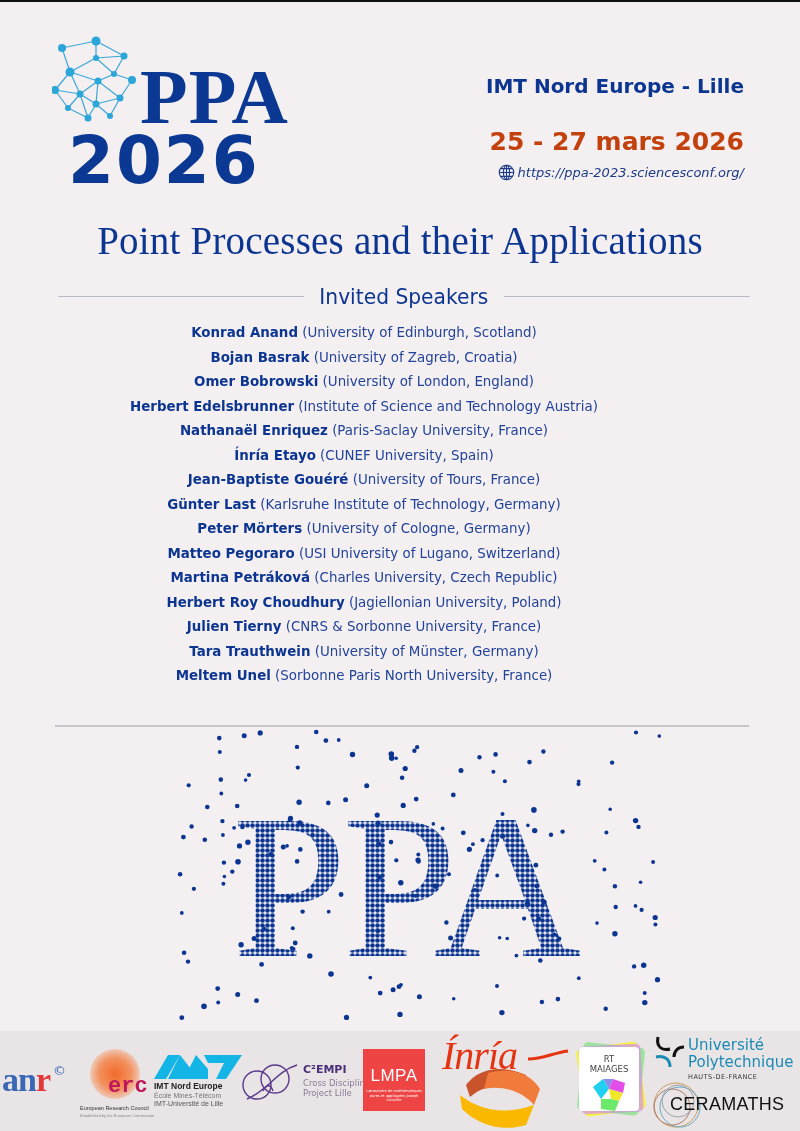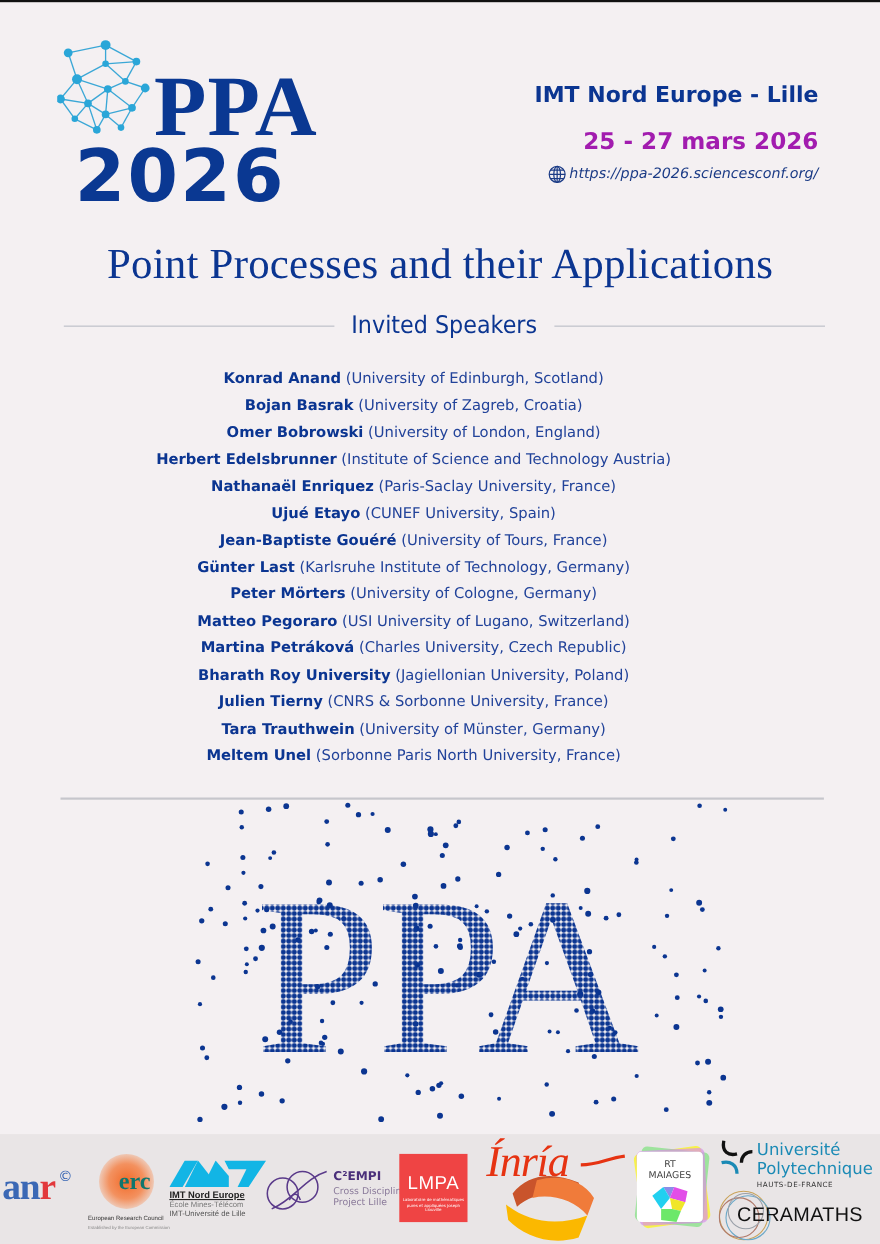--- a/index.html
+++ b/index.html
@@ -14,52 +14,52 @@
 
   
   .logo { position:absolute; left:52px; top:36px; width:260px; height:160px; }
   .logo-net { position:absolute; left:0; top:0; }
   .logo-ppa { position:absolute; left:88px; top:22px; font-family:"Liberation Serif", serif; font-weight:bold; font-size:78px; color:#0a3892; line-height:1; letter-spacing:1px; }
   .logo-year { position:absolute; left:16px; top:92px; font-family:"DejaVu Sans", sans-serif; font-weight:bold; font-size:66px; color:#0a3892; line-height:1; letter-spacing:2px; }
 
   
   .info { position:absolute; right:56px; top:72px; text-align:right; }
   .info .venue { font-weight:bold; font-size:20px; color:#0b3591; line-height:28px; }
-  .info .dates { font-weight:bold; font-size:21px; color:#a21caf; margin-top:14px; line-height:28px; }
+  .info .dates { font-weight:bold; font-size:25px; color:#c2410c; margin-top:28px; line-height:28px; }
   .info .url { font-size:13px; font-style:italic; color:#1b3b86; margin-top:8px; display:flex; align-items:center; justify-content:flex-end; gap:3px; }
   .info .url a { color:#1b3b86; text-decoration:none; }
 
   .title { position:absolute; left:0; width:800px; top:218px; text-align:center; font-family:"Liberation Serif", serif; font-size:39px; color:#0b3591; letter-spacing:0.2px; }
 
   .section-head { position:absolute; left:58px; width:692px; top:284px; display:flex; align-items:center; gap:8px; }
   .section-head .rule { flex:1; height:1px; background:#b9bcc6; }
   .section-head .label { font-family:"DejaVu Sans", sans-serif; font-size:22px; color:#0b3591; font-weight:normal; transform:scaleX(0.92); }
 
-  .speakers { position:absolute; left:0; width:728px; top:321px; margin:12px; padding:0; list-style:none; text-align:center; }
+  .speakers { position:absolute; left:0; width:728px; top:321px; margin:0; padding:0; list-style:none; text-align:center; }
   .speakers li { font-size:13.4px; line-height:24.5px; color:#22439a; white-space:nowrap; }
   .speakers .name { font-weight:bold; color:#0b3591; }
 
   .rule-bottom { position:absolute; left:55px; width:694px; top:725px; height:2px; background:#c6c6cc; }
 
   .dots { position:absolute; left:0; top:728px; width:800px; height:300px; }
 
   
   .footer { position:absolute; left:0; top:1031px; width:800px; height:100px; background:#e9e5e6; }
   .lg { position:absolute; }
   .anr { left:2px; top:30px; font-family:"Liberation Serif", serif; font-weight:bold; font-size:34px; letter-spacing:-1px; }
   .anr .a1 { color:#3b68b5; } .anr .a2 { color:#e2383b; }
   .anr sup { font-size:13px; color:#3b68b5; font-family:"DejaVu Sans", sans-serif; font-weight:normal; vertical-align:top; position:relative; top:2px; left:3px; }
   .erc { left:82px; top:18px; width:72px; height:70px; }
   .erc .circle { position:absolute; left:8px; top:0; width:50px; height:50px; border-radius:50%;
     background:radial-gradient(circle, #f26b2a 0%, #f3915f 45%, rgba(244,170,130,0.5) 70%, rgba(244,200,180,0) 100%); }
-  .erc .word { position:absolute; left:26px; top:12px; font-family:Liberation Serif, serif; font-weight:bold; font-size:22px; color:#0f766e; }
+  .erc .word { position:absolute; left:26px; top:25px; font-family:Liberation Mono, monospace; font-weight:bold; font-size:22px; color:#be185d; }
   .erc .sub { position:absolute; left:-2px; top:56px; font-size:5.5px; color:#333; white-space:nowrap; font-family:"Liberation Sans", sans-serif; }
   .erc .sub2 { position:absolute; left:-2px; top:64px; font-size:4px; color:#888; white-space:nowrap; font-family:"Liberation Sans", sans-serif; }
   .imt { left:154px; top:24px; width:86px; }
-  .imt .name { position:absolute; left:0; top:26px; font-family:"Liberation Sans", sans-serif; font-weight:bold; font-size:8.5px; color:#222; white-space:nowrap;text-decoration:underline; }
+  .imt .name { position:absolute; left:0; top:26px; font-family:"Liberation Sans", sans-serif; font-weight:bold; font-size:8.5px; color:#222; white-space:nowrap; }
   .imt .l2 { position:absolute; left:0; top:37px; font-family:"Liberation Sans", sans-serif; font-size:7px; color:#777; white-space:nowrap; }
   .imt .l3 { position:absolute; left:0; top:45px; font-family:"Liberation Sans", sans-serif; font-size:7px; color:#555; white-space:nowrap; }
   .cempi { left:237px; top:30px; width:136px; height:50px; }
   .cempi .t { position:absolute; left:66px; top:2px; font-weight:bold; font-size:11px; color:#4a2f7a; white-space:nowrap; }
   .cempi .s { position:absolute; left:66px; top:17px; font-size:8.5px; color:#8a7a9a; line-height:10px; white-space:nowrap; }
   .lmpa { left:363px; top:18px; width:62px; height:62px; background:#ef4444; color:#fff; text-align:center; }
   .lmpa .t { font-family:"Liberation Sans", sans-serif; font-size:17px; margin-top:17px; letter-spacing:0.5px; }
   .lmpa .s { font-size:3.6px; line-height:4.5px; margin-top:3px; padding:0 3px; }
   .inria { left:440px; top:2px; width:130px; height:98px; }
   .rt { left:574px; top:8px; width:76px; height:86px; }
@@ -134,45 +134,45 @@
   <div class="url">
     <svg width="17" height="17" viewBox="0 0 20 20">
       <g fill="none" stroke="#1b3b86" stroke-width="1.3">
         <circle cx="10" cy="10" r="8.5"></circle>
         <ellipse cx="10" cy="10" rx="3.6" ry="8.5"></ellipse>
         <line x1="10" y1="1.5" x2="10" y2="18.5"></line>
         <line x1="1.5" y1="10" x2="18.5" y2="10"></line>
         <path d="M3 5.5 H17 M3 14.5 H17"></path>
       </g>
     </svg>
-    <a>https://ppa-2026.sciencesconf.org/</a>
+    <a>https://ppa-2023.sciencesconf.org/</a>
   </div>
 </div>
 
 <h1 class="title" style="margin:0;font-weight:normal;">Point Processes and their Applications</h1>
 
 <div class="section-head">
   <div class="rule"></div>
   <div class="label">Invited Speakers</div>
   <div class="rule"></div>
 </div>
 
 <ul class="speakers" id="speakers">
     <li><span class="name">Konrad Anand</span><span> (University of Edinburgh, Scotland)</span></li>
     <li><span class="name">Bojan Basrak</span><span> (University of Zagreb, Croatia)</span></li>
     <li><span class="name">Omer Bobrowski</span><span> (University of London, England)</span></li>
     <li><span class="name">Herbert Edelsbrunner</span><span> (Institute of Science and Technology Austria)</span></li>
     <li><span class="name">Nathanaël Enriquez</span><span> (Paris-Saclay University, France)</span></li>
-    <li><span class="name">Ujué Etayo</span><span> (CUNEF University, Spain)</span></li>
+    <li><span class="name">Ínría Etayo</span><span> (CUNEF University, Spain)</span></li>
     <li><span class="name">Jean-Baptiste Gouéré</span><span> (University of Tours, France)</span></li>
     <li><span class="name">Günter Last</span><span> (Karlsruhe Institute of Technology, Germany)</span></li>
     <li><span class="name">Peter Mörters</span><span> (University of Cologne, Germany)</span></li>
     <li><span class="name">Matteo Pegoraro</span><span> (USI University of Lugano, Switzerland)</span></li>
     <li><span class="name">Martina Petráková</span><span> (Charles University, Czech Republic)</span></li>
-    <li><span class="name">Bharath Roy University</span><span> (Jagiellonian University, Poland)</span></li>
+    <li><span class="name">Herbert Roy Choudhury</span><span> (Jagiellonian University, Poland)</span></li>
     <li><span class="name">Julien Tierny</span><span> (CNRS &amp; Sorbonne University, France)</span></li>
     <li><span class="name">Tara Trauthwein</span><span> (University of Münster, Germany)</span></li>
     <li><span class="name">Meltem Unel</span><span> (Sorbonne Paris North University, France)</span></li>
   </ul>
 
 <div class="rule-bottom"></div>
 
 <svg class="dots" id="dots" viewBox="0 0 800 300">
   <defs>
     <mask id="ppa-mask">

